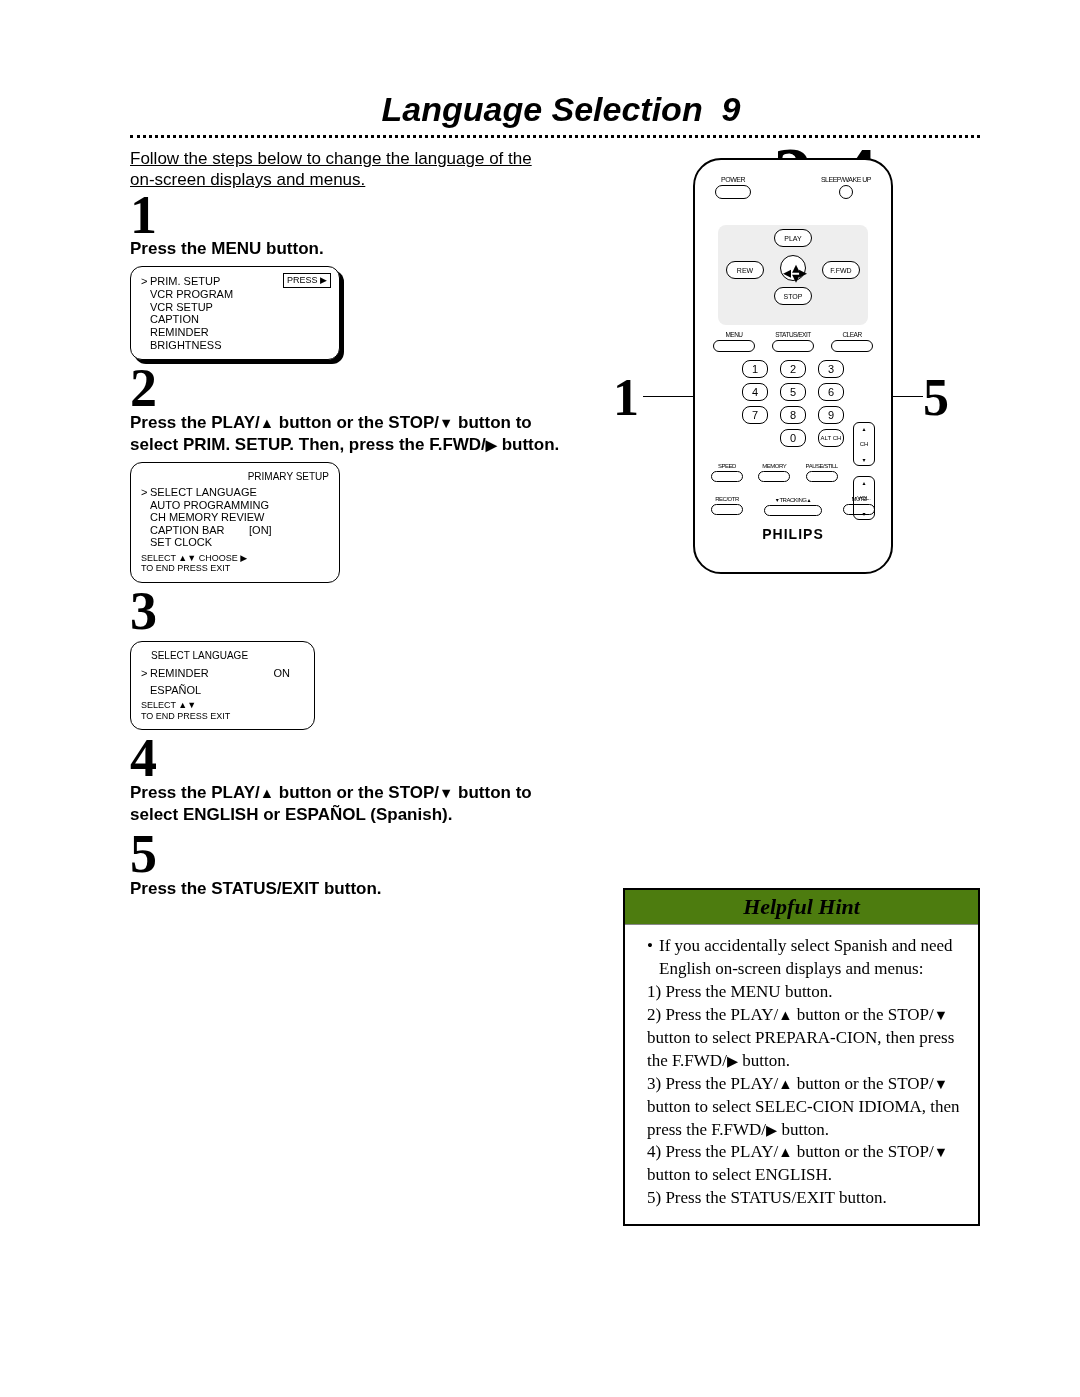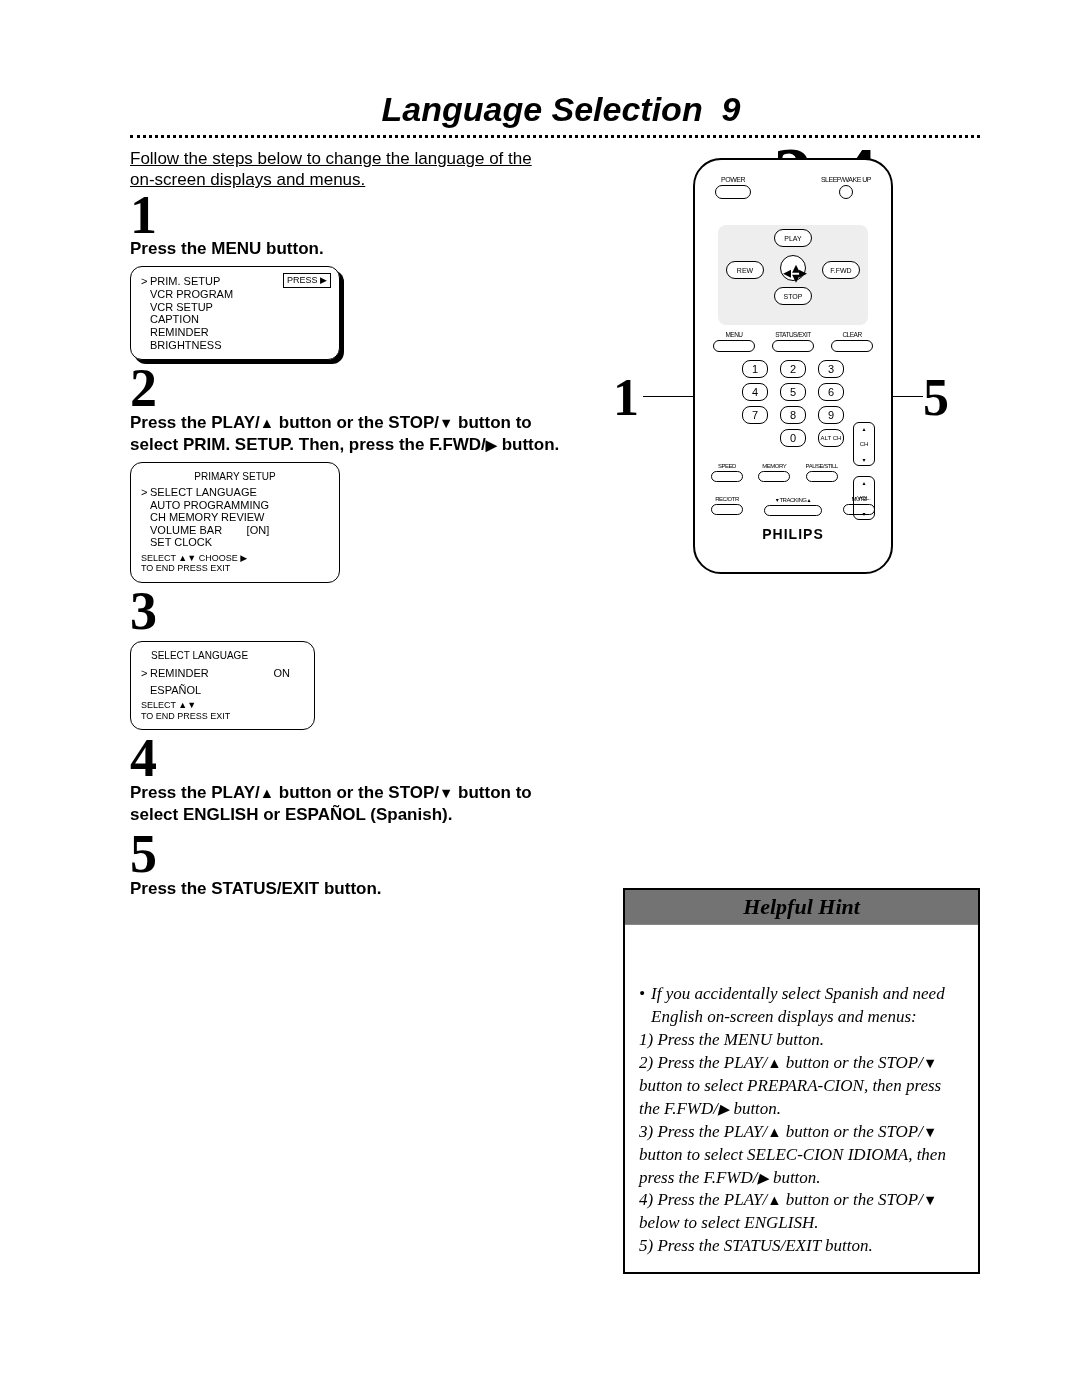--- a/index.html
+++ b/index.html
@@ -62,21 +62,21 @@
     font-family: Helvetica, Arial, sans-serif;
     font-size: 11px;
     line-height: 1.15;
     padding: 8px 10px 8px 10px;
     margin: 6px 0 4px 0;
     background: #fff;
   }
   .screen.small { width: 200px; }
   .screen.med   { width: 210px; }
   .screen.withshadow { box-shadow: 4px 4px 0 #000; }
-  .screen .head { text-align:center; font-size:10px; margin-bottom:3px; }
+  .screen .head { text-align:right; font-size:10px; margin-bottom:3px; }
   .screen .row { display:flex; }
   .screen .row .m { width:9px; text-align:right; padding-right:3px;}
   .screen .pressbox {
     position:absolute; top:6px; right:8px;
     border:1px solid #000; font-size:9px; padding:1px 3px;
   }
   .screen .footer { font-size:9px; margin-top:4px; }
 
   
   .remote-wrap { position: relative; height: 560px; }
@@ -119,34 +119,32 @@
   }
   .co-line { position:absolute; background:#000; }
 
   
   .hint {
     border: 2px solid #000;
     margin-top: 180px;
     font-family: "Times New Roman", Times, serif;
   }
   .hint .hh-title {
-    background: #737373;
+    background: #4d7c0f;
     font-style: italic;
     font-weight: bold;
     font-size: 22px;
     text-align: center;
     padding: 4px 0;
     border-bottom: 1px solid #888;
   }
   .hint .hh-body {
-    font-style: italic;
     font-size: 17px;
     line-height: 1.35;
-    padding: 10px 14px 14px 14px;
-    margin-top: 48px;
+    padding: 10px 14px 14px 22px;
   }
   .hh-body li { list-style:none; position:relative; padding-left:12px;}
   .hh-body li::before { content:"•"; position:absolute; left:0; top:0;}
 </style>
 </head>
 <body>
 
 <div class="title">
   <span>Language Selection</span>&nbsp;
   <span>9</span>
@@ -203,21 +201,21 @@
       <div class="row">
           <span class="m"></span>
           <span>AUTO PROGRAMMING</span>
         </div>
       <div class="row">
           <span class="m"></span>
           <span>CH MEMORY REVIEW</span>
         </div>
       <div class="row">
           <span class="m"></span>
-          <span style="white-space:pre">VOLUME BAR        [ON]</span>
+          <span style="white-space:pre">CAPTION BAR        [ON]</span>
         </div>
       <div class="row">
           <span class="m"></span>
           <span>SET CLOCK</span>
         </div>
       <div class="footer">
         <div>SELECT ▲▼ CHOOSE ▶</div>
         <div>TO  END  PRESS  EXIT</div>
       </div>
     </div>
@@ -375,19 +373,19 @@
           <li>If you accidentally select Spanish and need English on-screen displays and menus:</li>
         </ul>
         <div>1) Press the MENU button.</div>
         <div>
           <span>2) Press the PLAY/</span><span class="tri-up"></span><span> button or the STOP/</span><span class="tri-down"></span><span> button to select PREPARA-CION, then press the F.FWD/</span><span class="tri-right"></span><span> button.</span>
         </div>
         <div>
           <span>3) Press the PLAY/</span><span class="tri-up"></span><span> button or the STOP/</span><span class="tri-down"></span><span> button to select SELEC-CION IDIOMA, then press the F.FWD/</span><span class="tri-right"></span><span> button.</span>
         </div>
         <div>
-          <span>4) Press the PLAY/</span><span class="tri-up"></span><span> button or the STOP/</span><span class="tri-down"></span><span> below to select ENGLISH.</span>
+          <span>4) Press the PLAY/</span><span class="tri-up"></span><span> button or the STOP/</span><span class="tri-down"></span><span> button to select ENGLISH.</span>
         </div>
         <div>5) Press the STATUS/EXIT button.</div>
       </div>
     </div>
   </div>
 </div>
 
 </body></html>

